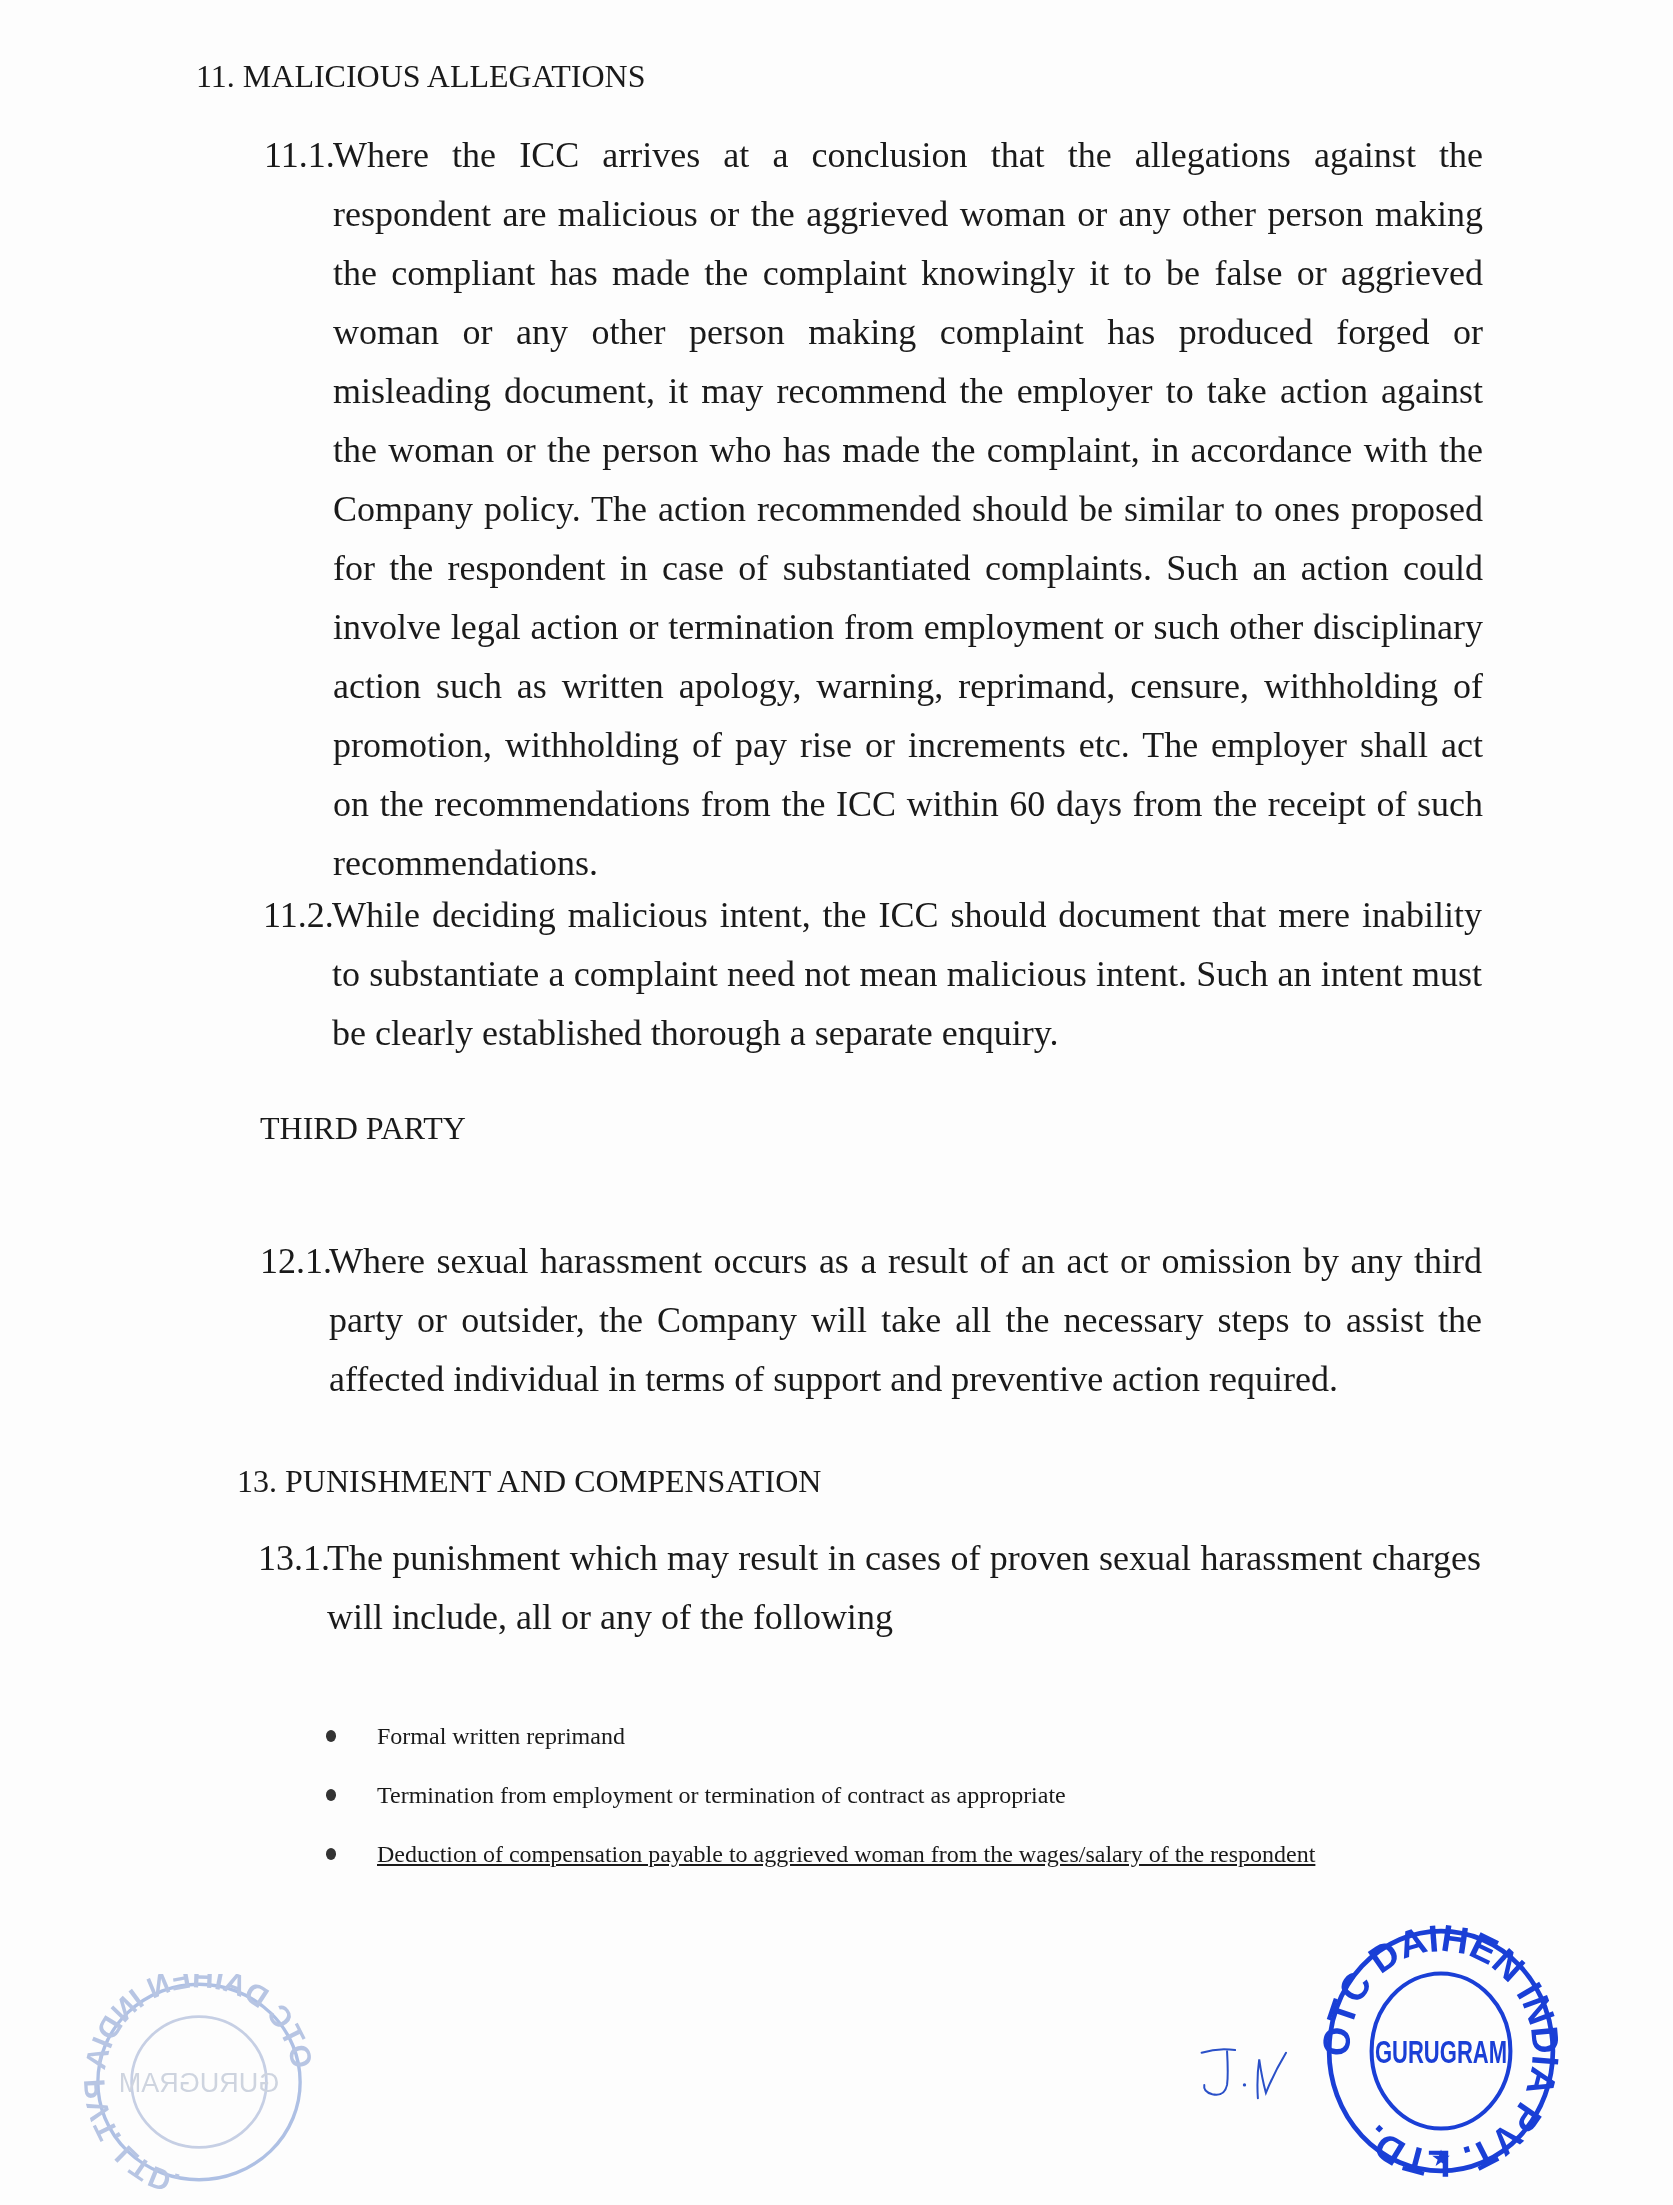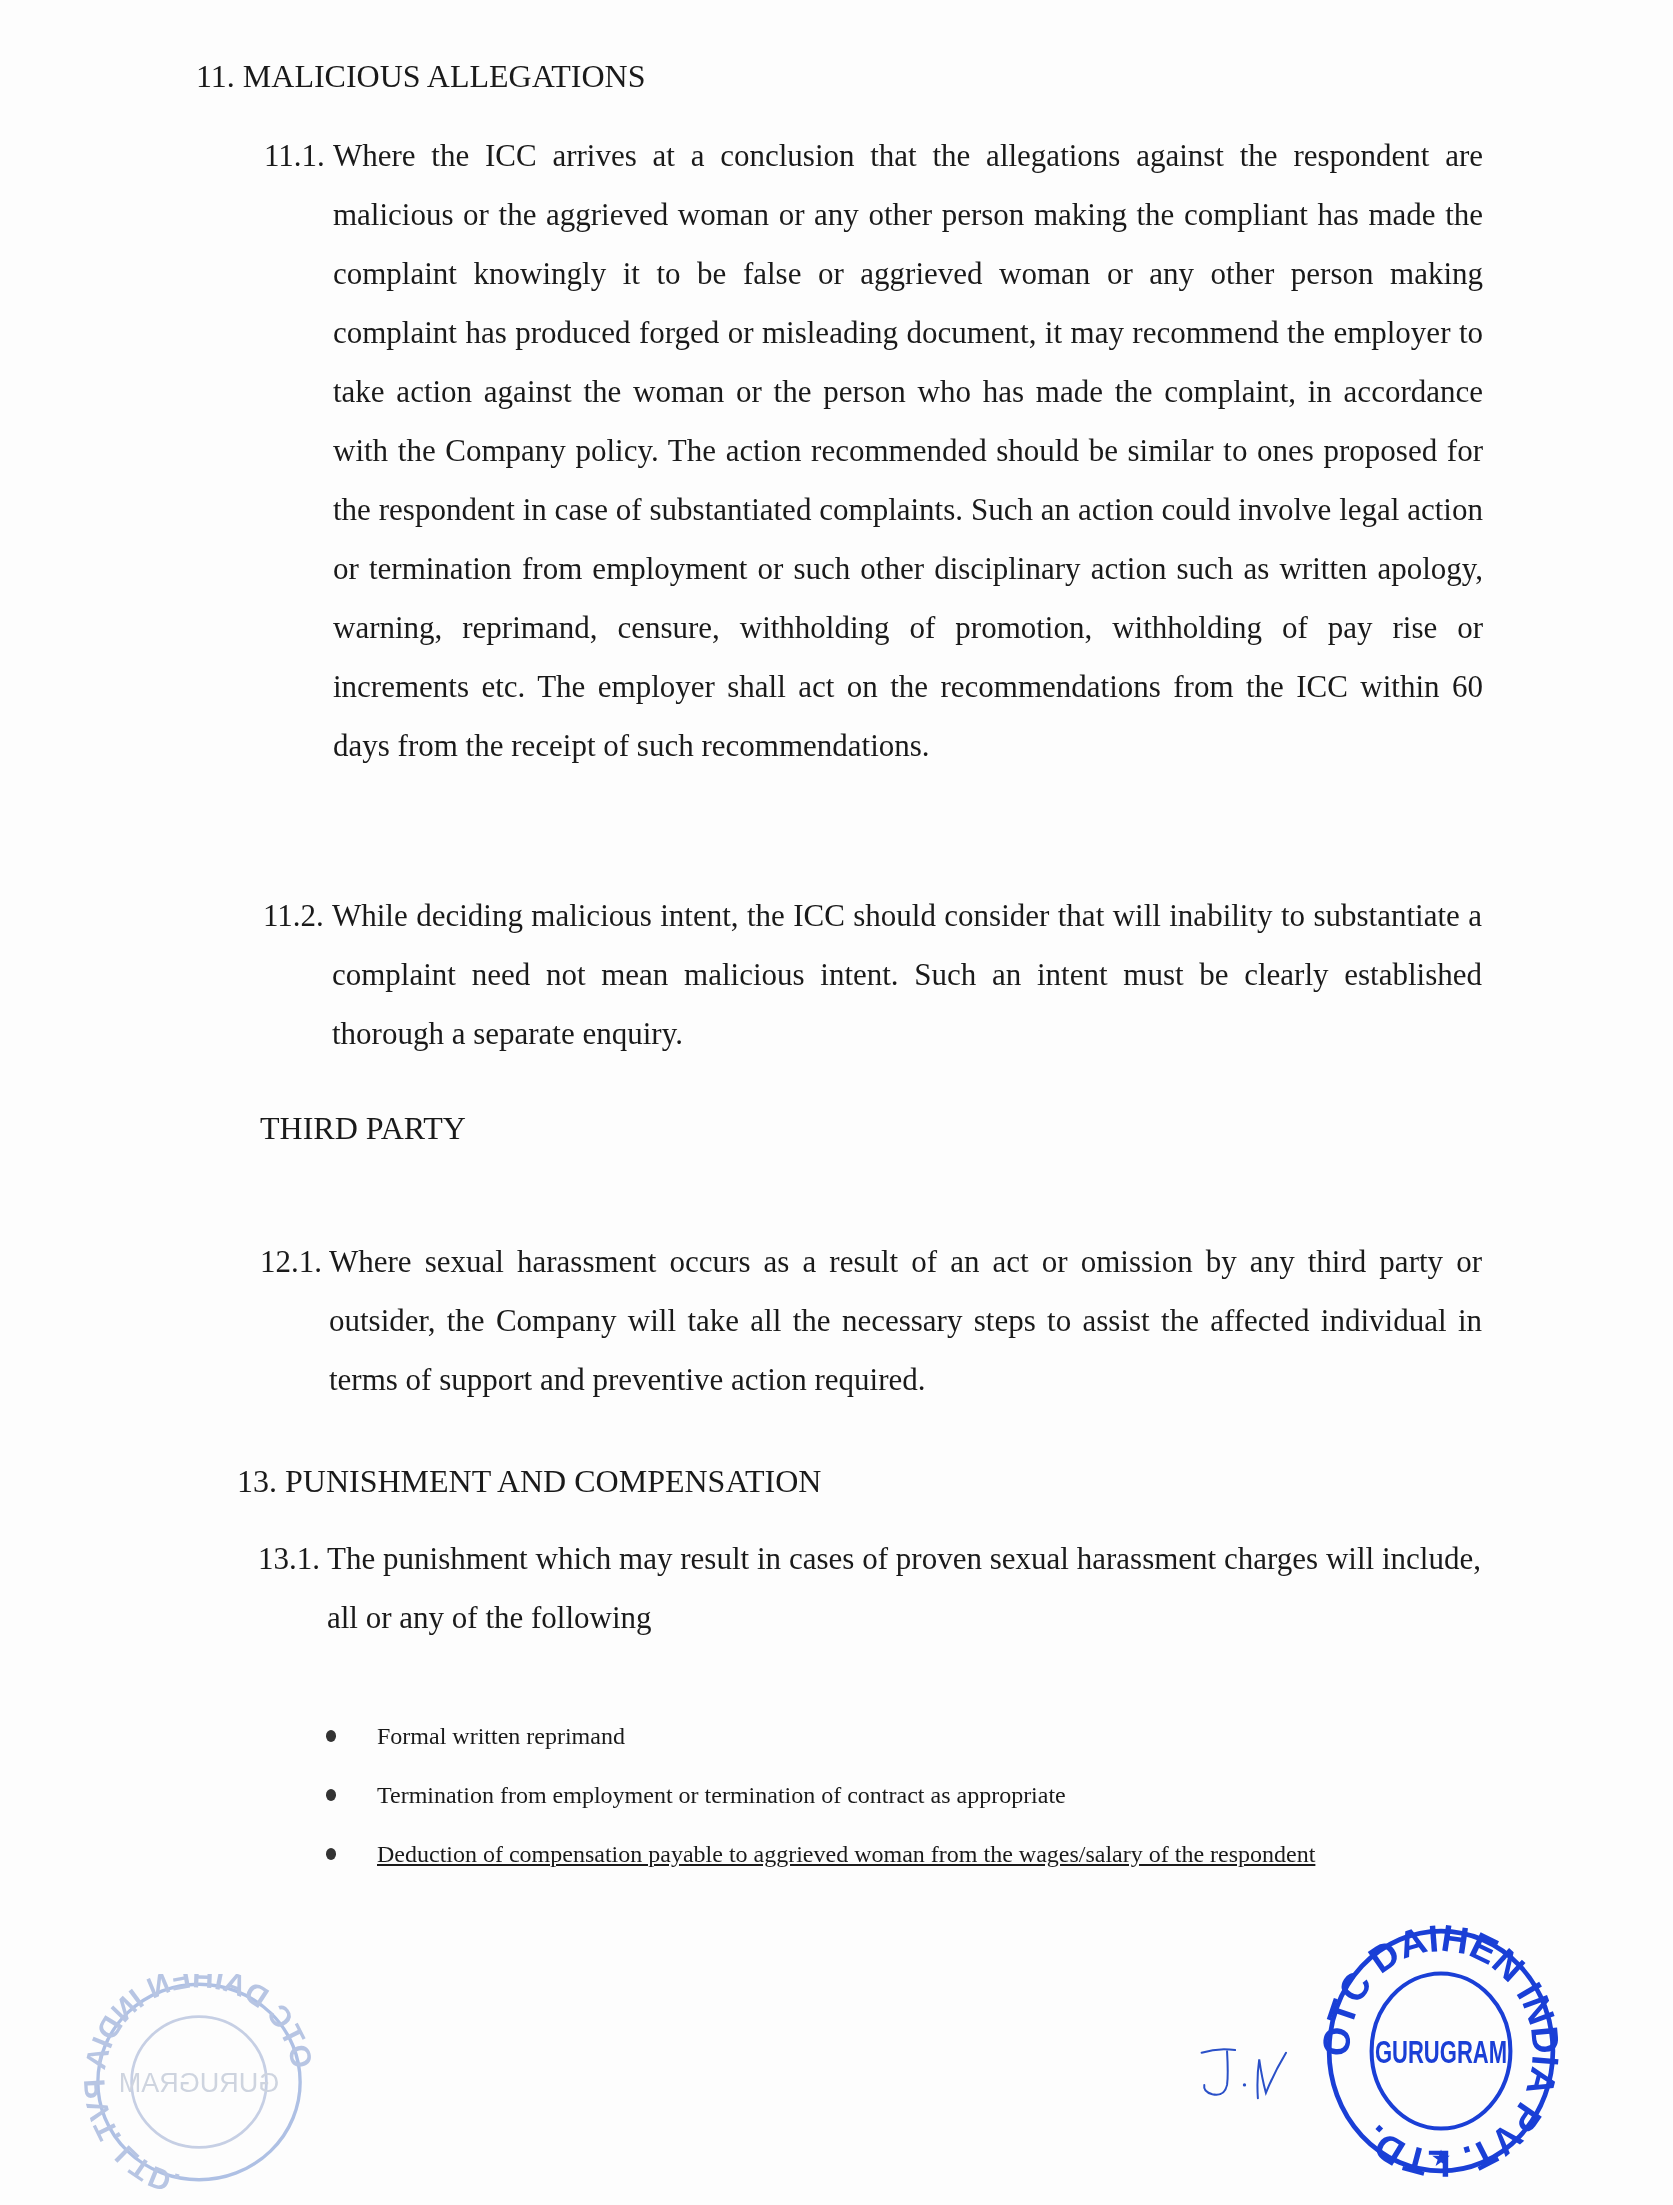--- a/index.html
+++ b/index.html
@@ -13,21 +13,21 @@
   .page { position: absolute; left: 0; top: 0; width: 1674px; height: 2205px; }
   .heading {
     position: absolute;
     font-weight: normal;
     font-size: 32px;
     line-height: 42px;
     letter-spacing: 0px;
   }
   .para {
     position: absolute;
-    font-size: 31px;
+    font-size: 36px;
     line-height: 59px;
     text-align: justify;
   }
   .para .num { position: absolute; left: -69px; top: 0; }
   .para .txt { display: block; }
   .bullets { position: absolute; list-style: none; margin: 0; padding: 0; font-size: 24px; line-height: 59px; }
   .bullets li { position: relative; padding-left: 0; }
   .bullets .dot {
     position: absolute; left: -51px; top: 23px;
     width: 10px; height: 11.5px; border-radius: 50%;
@@ -43,21 +43,21 @@
 
   <div class="heading" style="left:196px; top:55px;">11.  MALICIOUS ALLEGATIONS</div>
 
   <div class="para" style="left:333px; top:126px; width:1150px;">
     <span class="num">11.1.</span>
     <span class="txt">Where the ICC arrives at a conclusion that the allegations against the respondent are malicious or the aggrieved woman or any other person making the compliant has made the complaint knowingly it to be false or aggrieved woman or any other person making complaint has produced forged or misleading document, it may recommend the employer to take action against the woman or the person who has made the complaint, in accordance with the Company policy. The action recommended should be similar to ones proposed for the respondent in case of substantiated complaints. Such an action could involve legal action or termination from employment or such other disciplinary action such as written apology, warning, reprimand, censure, withholding of promotion, withholding of pay rise or increments etc. The employer shall act on the recommendations from the ICC within 60 days from the receipt of such recommendations.</span>
   </div>
 
   <div class="para" style="left:332px; top:886px; width:1150px;">
     <span class="num">11.2.</span>
-    <span class="txt">While deciding malicious intent, the ICC should consider that will inability to substantiate a complaint need not mean malicious intent. Such an intent must be clearly established thorough a separate enquiry.</span>
+    <span class="txt">While deciding malicious intent, the ICC should document that mere inability to substantiate a complaint need not mean malicious intent. Such an intent must be clearly established thorough a separate enquiry.</span>
   </div>
 
   <div class="heading" style="left:205px; top:1107px; width:1282px;">
     <div style="padding-left:55px;">THIRD PARTY</div>
   </div>
 
   <div class="para" style="left:329px; top:1232px; width:1153px;">
     <span class="num">12.1.</span>
     <span class="txt">Where sexual harassment occurs as a result of an act or omission by any third party or outsider, the Company will take all the necessary steps to assist the affected individual in terms of support and preventive action required.</span>
   </div>

